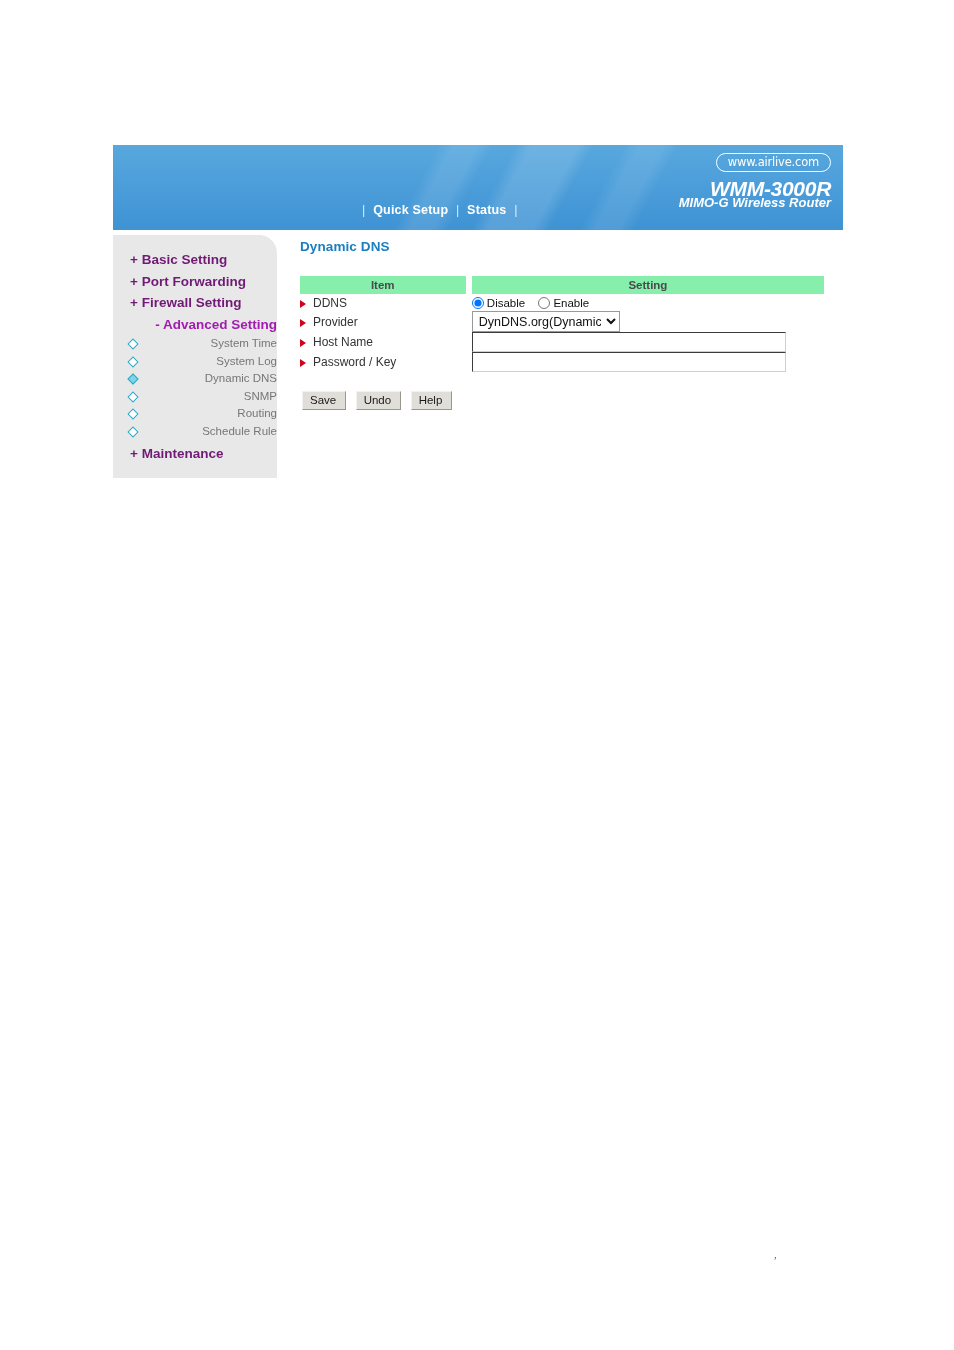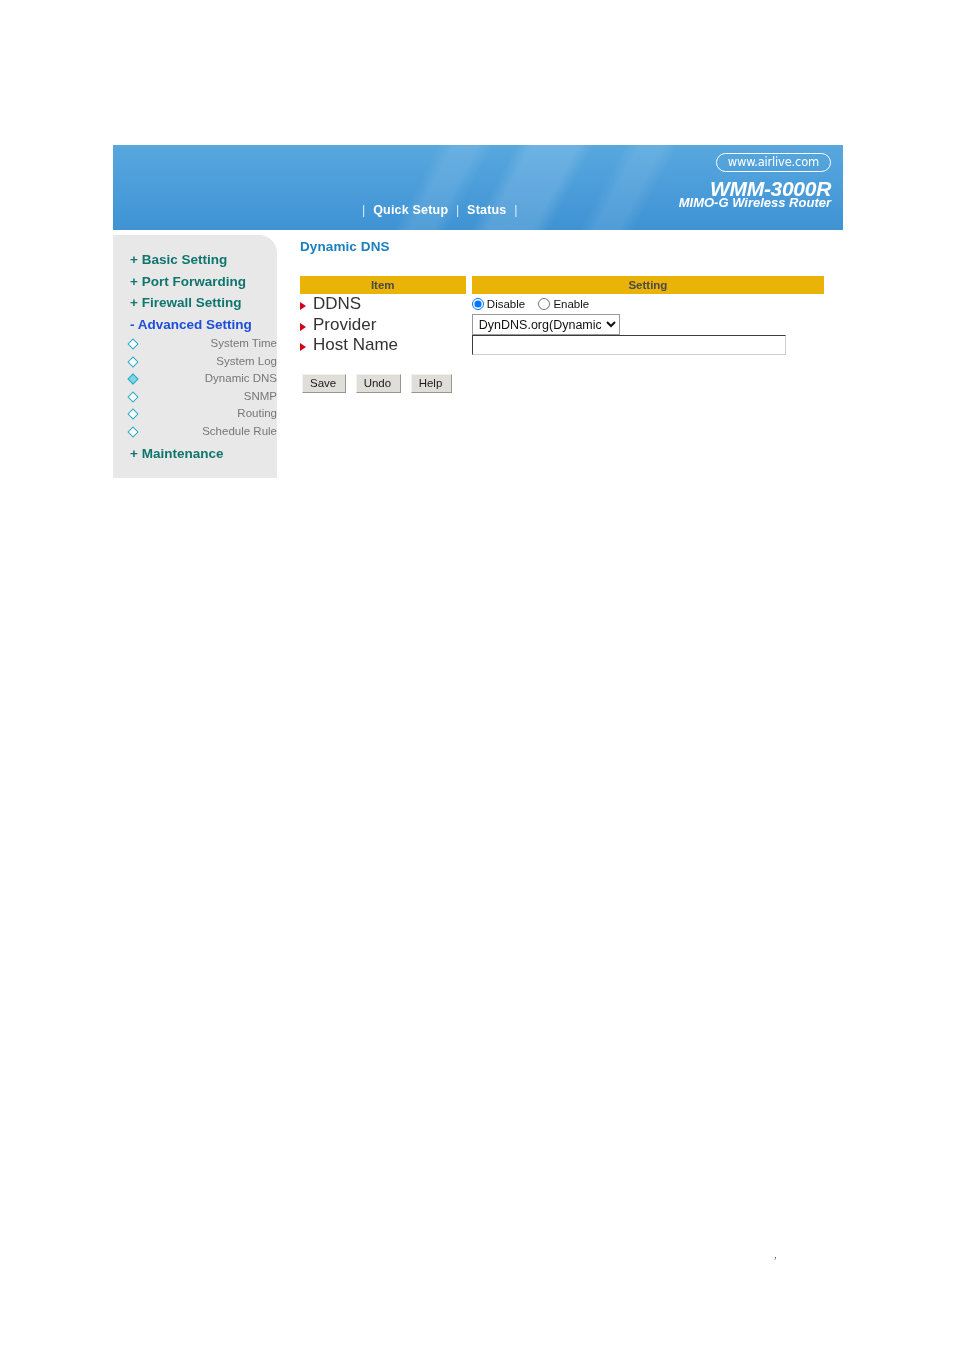--- a/index.html
+++ b/index.html
@@ -135,28 +135,29 @@
     width: 164px;
     height: 243px;
     background: #e8e8e8;
     border-top-right-radius: 18px;
     padding: 14px 0 0 0;
     box-sizing: border-box;
   }
   .nav-top {
     font-size: 13.5px;
     font-weight: bold;
-    color: #0f766e;
+    color: #701a75;
     padding: 0 0 0 17px;
     line-height: 21.5px;
     white-space: nowrap;
     cursor: pointer;
   }
   .nav-top.active {
-    color: #1d4ed8;
+    color: #a21caf;
+    text-align: right;
   }
   .nav-sub {
     font-size: 11.5px;
     color: #777777;
     padding: 0 0 0 29px;
     line-height: 17.5px;
     white-space: nowrap;
     position: relative;
     cursor: pointer;
     text-align: right;
@@ -191,42 +192,42 @@
     letter-spacing: 0.1px;
   }
 
   .settings-table {
     margin-top: 22px;
     width: 524px;
     border-collapse: separate;
     border-spacing: 0;
   }
   .settings-table th {
-    background: #eab308;
+    background: #86efac;
     color: #4a4a4a;
     font-size: 11.5px;
     font-weight: bold;
     text-align: center;
     height: 16px;
     padding: 1px 0;
   }
   .settings-table th.col-item { width: 157px; }
   .settings-table th.col-gap {
     width: 6px;
     background: #ffffff;
     padding: 0;
   }
   .settings-table th.col-setting { width: 334px; }
 
   .settings-table td {
     padding: 0;
     vertical-align: middle;
   }
   .row-label {
-    font-size: 17px;
+    font-size: 12px;
     color: #333333;
     padding: 5px 0 5px 10px;
     position: relative;
     white-space: nowrap;
     height: 17px;
   }
   .row-label .arrow {
     display: inline-block;
     width: 0;
     height: 0;
@@ -412,20 +413,29 @@
             <td class="row-label">
               <span class="arrow"></span><span>Host Name</span>
             </td>
             <td></td>
             <td class="row-setting">
               <input class="txt" type="text" placeholder="" value="" style="">
             </td>
           </tr>
 
 
+          <tr>
+            <td class="row-label">
+              <span class="arrow"></span><span>Password / Key</span>
+            </td>
+            <td></td>
+            <td class="row-setting">
+              <input class="txt" type="text" placeholder="" style="">
+            </td>
+          </tr>
         </tbody>
       </table>
 
       <div class="btn-row">
         <button class="btn">Save</button>
         <button class="btn">Undo</button>
         <button class="btn">Help</button>
       </div>
 
     </div>

